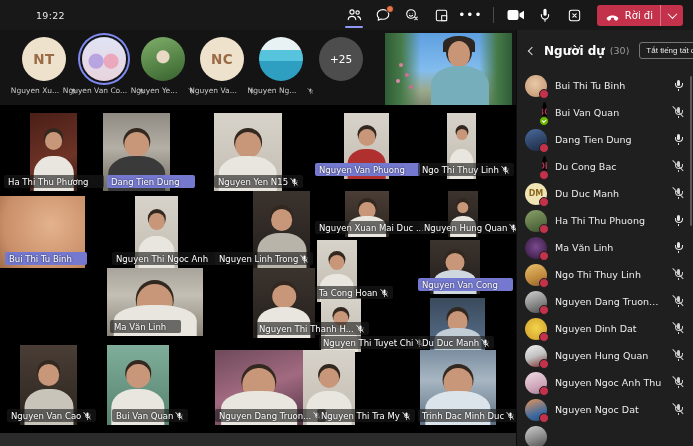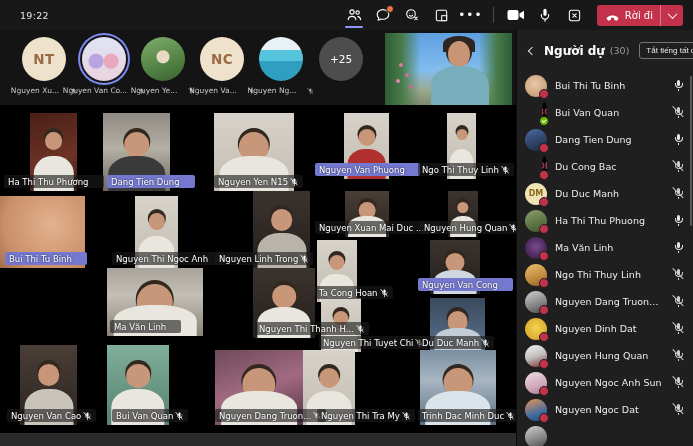--- a/index.html
+++ b/index.html
@@ -4,21 +4,21 @@
 <style>
   html,body{margin:0;padding:0;}
   body{
     width:693px;height:446px;position:relative;overflow:hidden;
     background:#000;font-family:"DejaVu Sans","Liberation Sans",sans-serif;
     -webkit-font-smoothing:antialiased;color:#fff;
   }
   
   .topbar{position:absolute;left:0;top:0;width:693px;height:30px;background:#181818;
     display:flex;align-items:center;z-index:30;}
-  .tb-time{margin-left:20px;font-size:9.5px;color:#e8e8e8;letter-spacing:.3px;}
+  .tb-time{margin-left:36px;font-size:9.5px;color:#e8e8e8;letter-spacing:.3px;}
   .tb-spacer{flex:1}
   .tb-btn{position:relative;width:24px;height:24px;display:flex;align-items:center;justify-content:center;margin:0 2.5px;cursor:pointer;}
   .tb-btn svg{display:block}
   .tb-active-underline{position:absolute;left:3px;bottom:-1px;width:18px;height:2px;background:#8f97f2;border-radius:1px;}
   .tb-badge{position:absolute;right:1px;top:2px;width:6px;height:6px;border-radius:50%;background:#e97548;border:1px solid #181818;}
   .tb-divider{width:1px;height:16px;background:#4a4a4a;margin:0 8px;}
   .dots{font-size:12px;color:#fff;letter-spacing:1px;line-height:10px;}
   .leave-btn{display:flex;align-items:center;height:21px;background:#c4314b;border-radius:3px;
     margin:0 10px 0 8px;padding:0 0 0 9px;cursor:pointer;}
   .leave-btn .lbl{font-size:10px;color:#fff;margin:0 7px 0 6px;}
@@ -310,21 +310,21 @@
   </div>
 
   <div class="vtile" style="left:103px;top:8px;width:67px;height:78px">
     <div class="vbg ph-ceil" style="--shirt:#3a3a3a"></div>
     <div class="vlabel purple" style="left:4px">
       <span>Dang Tien Dung</span>
       <span class="mic none"></span>
     </div>
   </div>
 
-  <div class="vtile" style="left:214px;top:8px;width:80px;height:78px">
+  <div class="vtile" style="left:214px;top:8px;width:68px;height:78px">
     <div class="vbg ph-white"></div>
     <div class="vlabel dark" style="left:0px">
       <span>Nguyen Yen N15</span>
       <span class="mic muted">
           <span class="stand"></span>
           <span class="slash"></span>
         </span>
     </div>
   </div>
 
@@ -653,21 +653,21 @@
           <span class="stand"></span>
           <span class="slash"></span>
         </span>
     </div>
 
     <div class="prow">
       <span class="p-av">
           <span class="pface pav9"></span>
           <span class="badge dnd"></span>
         </span>
-      <span class="p-name">Nguyen Ngoc Anh Sun</span>
+      <span class="p-name">Nguyen Ngoc Anh Thu</span>
       <span class="mic muted">
           <span class="stand"></span>
           <span class="slash"></span>
         </span>
     </div>
 
     <div class="prow">
       <span class="p-av">
           <span class="pface pav10"></span>
           <span class="badge dnd"></span>

